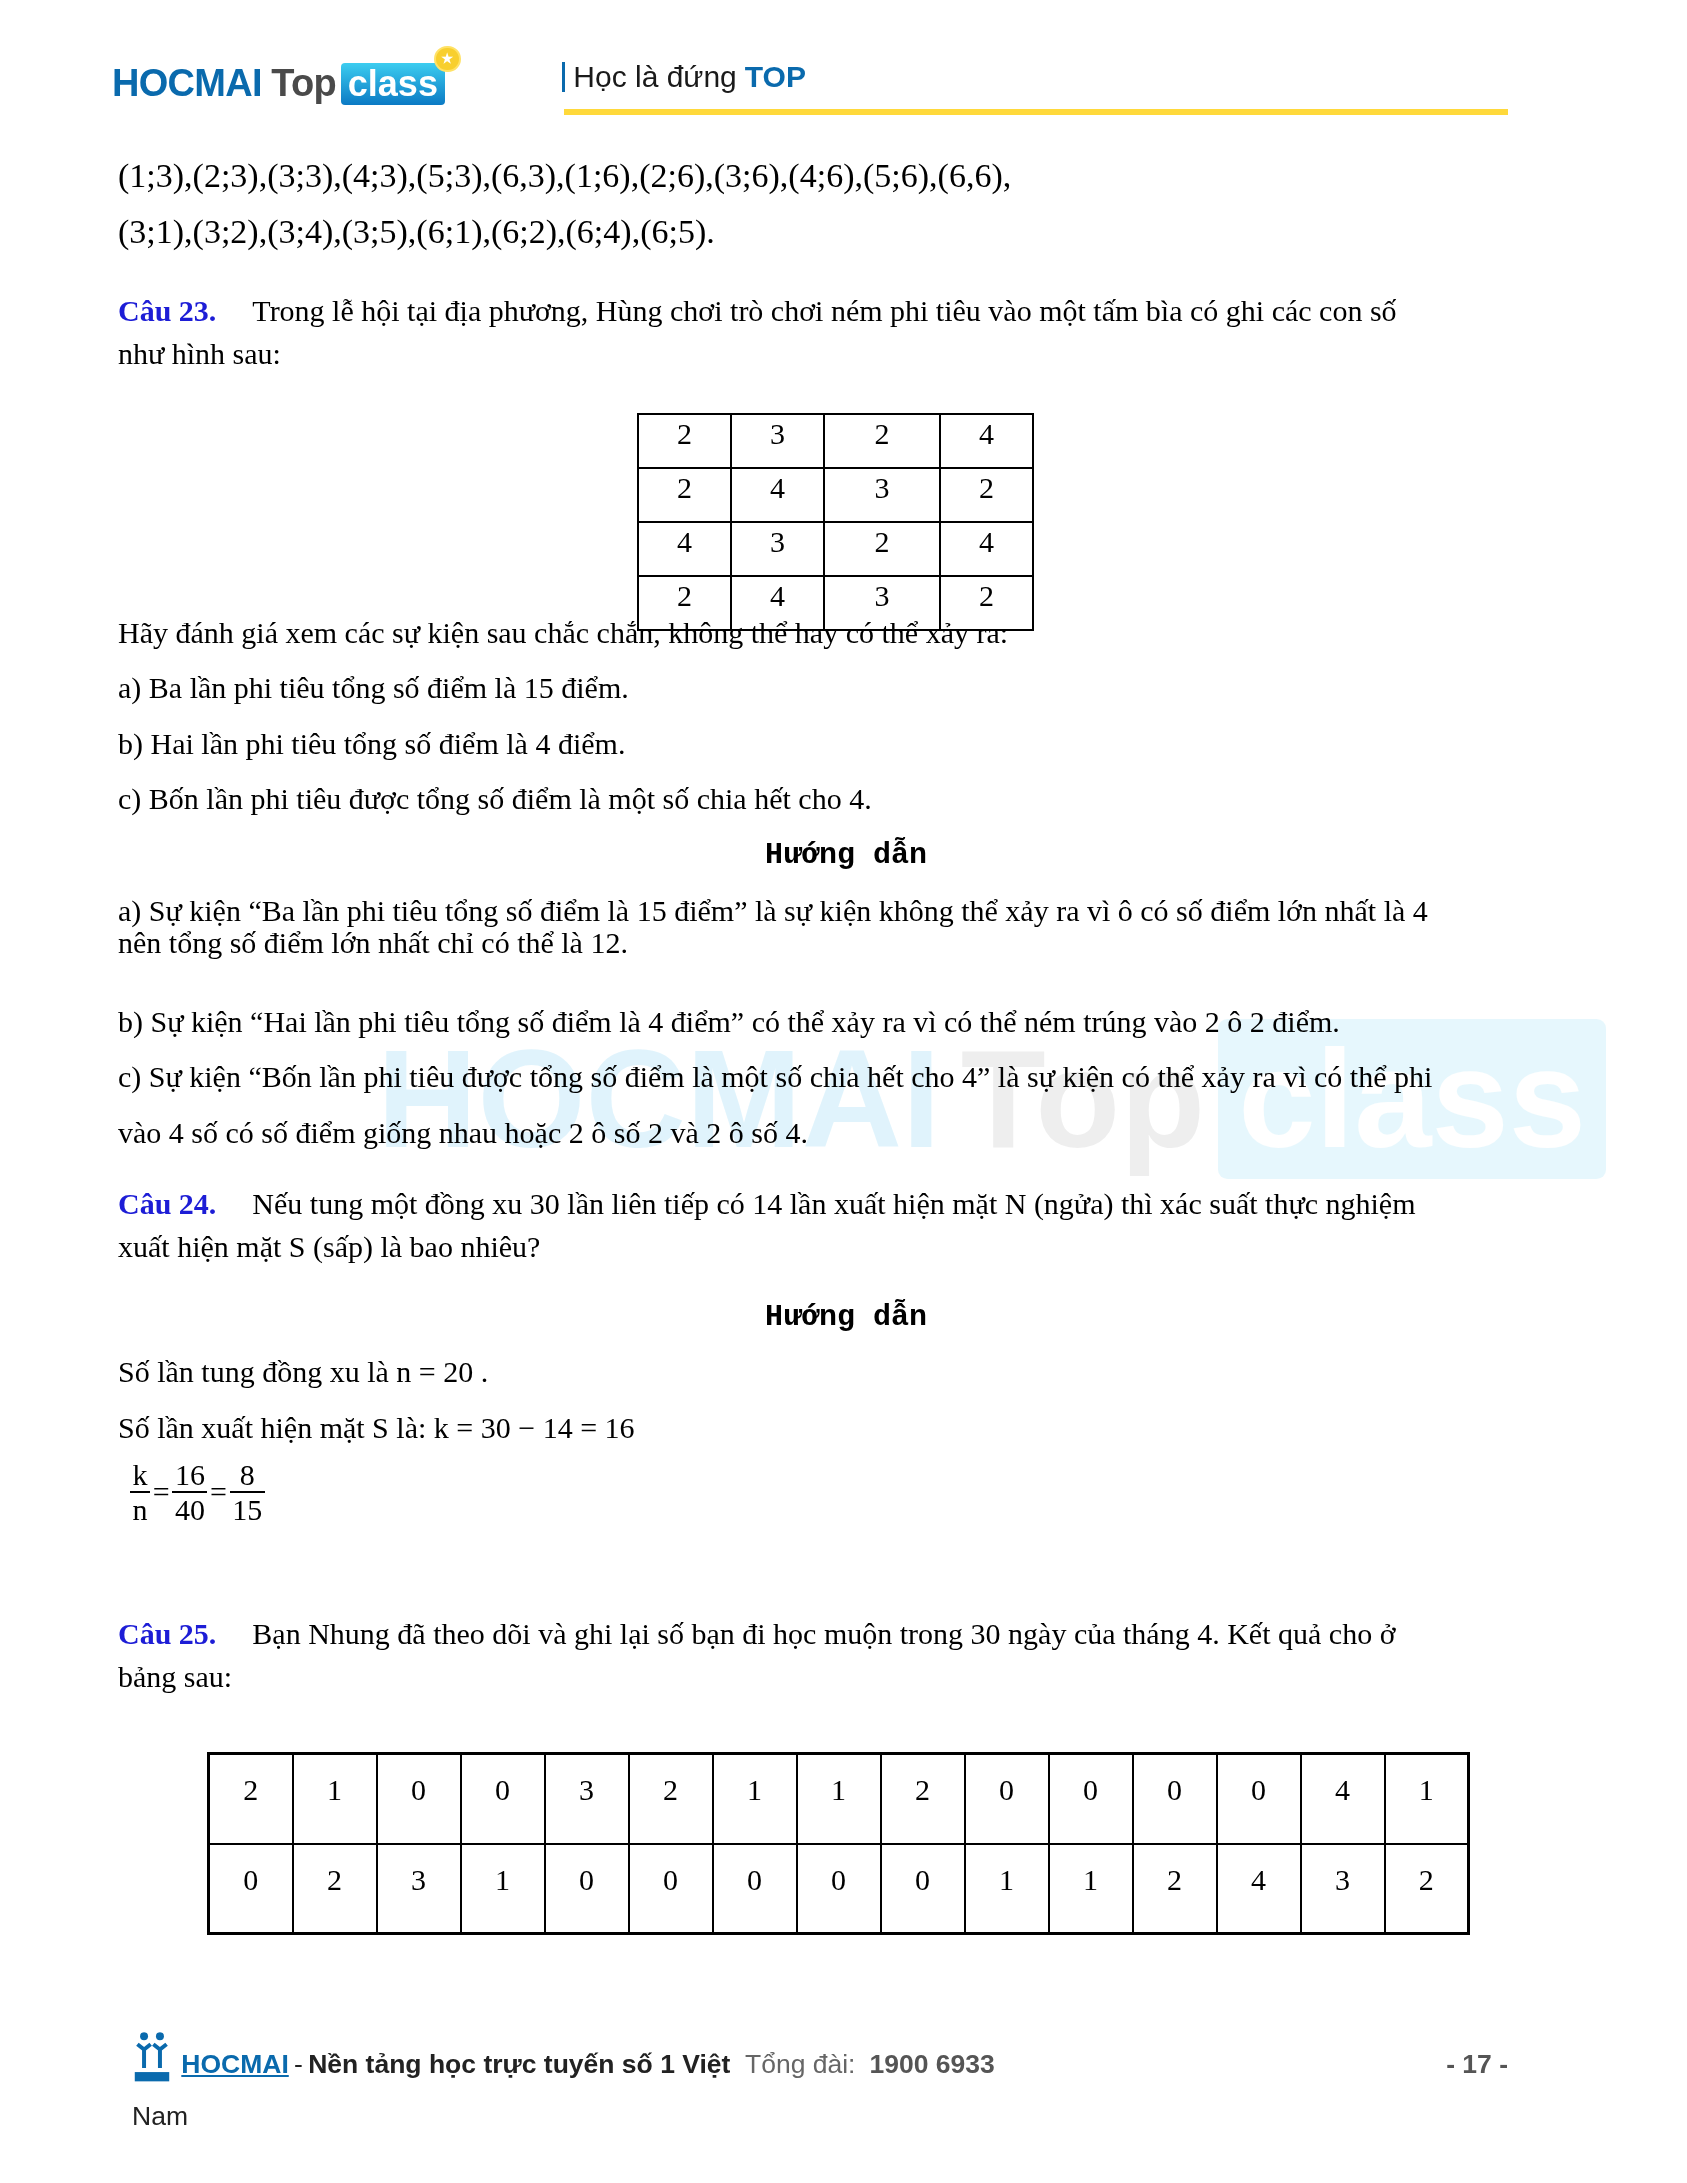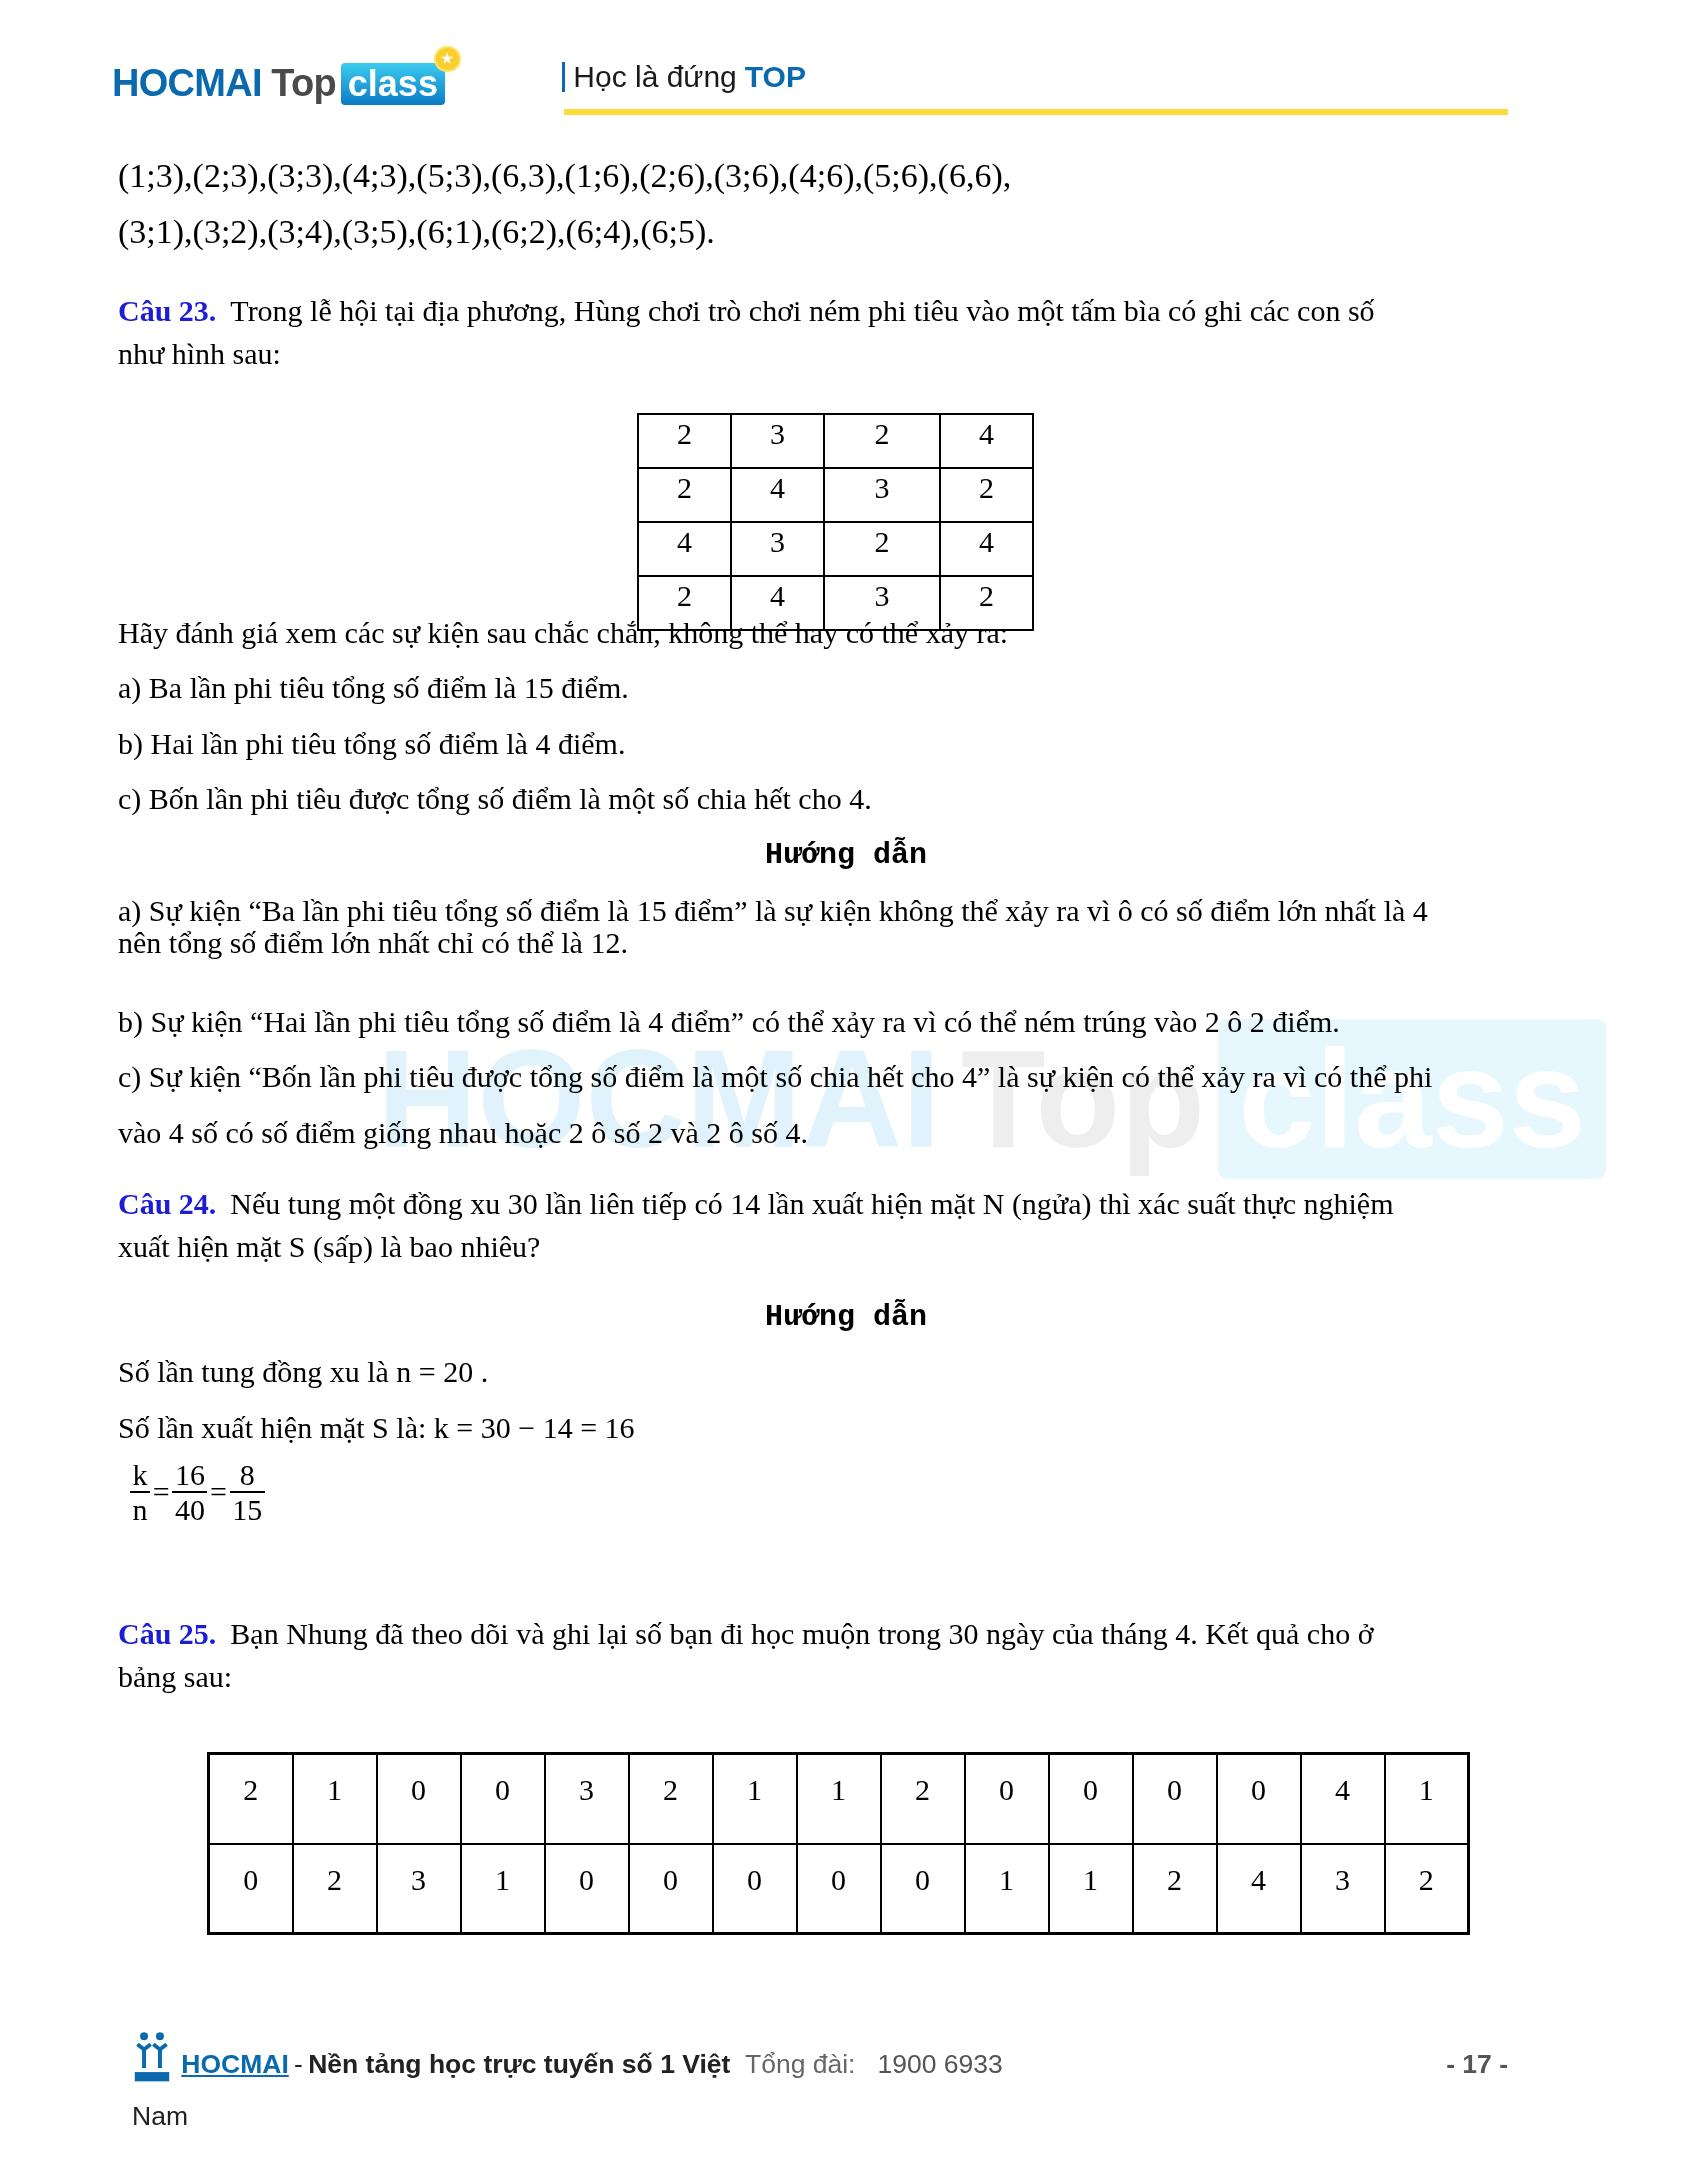--- a/index.html
+++ b/index.html
@@ -23,21 +23,21 @@
              font-family: "Liberation Sans", sans-serif; font-size: 30px; }
   .tag-bar { width: 3.3px; height: 30px; background: #0a6aad; margin-right: 8px; }
   .tag-text { color: #1a1a1a; }
   .tag-top { color: #0a6aad; font-weight: bold; margin-left: 8px; }
   .header-line { position: absolute; left: 452px; top: 69px; width: 944px; height: 6px; background: #ffd93b; }
 
   
   .content { position: absolute; left: 118px; top: 152px; width: 1456px; font-size: 30px; line-height: 1.0; }
   .line { position: absolute; left: 0; white-space: nowrap; }
   .pairs { font-size: 34px; letter-spacing: 0px; }
-  .q-label { color: #1d1dd6; font-weight: bold; margin-right: 14px; }
+  .q-label { color: #1d1dd6; font-weight: bold; margin-right: 36px; }
   .center { position: absolute; left: 0; width: 1456px; text-align: center; font-weight: bold; white-space: nowrap; font-family: Liberation Mono, monospace; }
 
   table.grid4 { position: absolute; left: 519px; top: 261px; border-collapse: collapse; }
   table.grid4 td { border: 2.6px solid #000; width: 93px; height: 54px; text-align: center; vertical-align: top;
                    font-size: 30px; padding-top: 4px; box-sizing: border-box; }
   table.grid4 td:nth-child(3) { width: 116px; }
 
   table.late { position: absolute; left: 89px; top: 1600px; border-collapse: collapse; }
   table.late td { border: 2px solid #000; width: 84px; height: 90px; text-align: center; vertical-align: top;
                   font-size: 30px; padding-top: 20px; box-sizing: border-box; }
@@ -56,21 +56,21 @@
   .wm-class { margin-left: 13.2px; background: #3cc6f0; color: #fff; padding: 0 20px; border-radius: 9.3px; }
 
   
   .footer { position: absolute; left: 132px; top: 2044px; width: 1376px; height: 40px;
             font-family: "Liberation Sans", sans-serif; font-size: 26.5px; display: flex; align-items: center; }
   .footer-icon { width: 40px; height: 53px; margin-right: 9.3px; position: relative; top: -6.6px; }
   .footer-brand { color: #0a6aad; font-weight: bold; text-decoration: underline; }
   .footer-sep { margin: 0 5.3px; color: #222; }
   .footer-text { color: #222; font-weight: bold; }
   .footer-hotline-label { color: #666; margin-left: 14.6px; }
-  .footer-hotline { color: #555; font-weight: normal; margin-left: 22px; }
+  .footer-hotline { color: #555; font-weight: bold; margin-left: 14px; }
   .footer-page { position: absolute; right: 0; color: #555; font-weight: bold; }
   .footer-nam { position: absolute; left: 132px; top: 2101px; font-family: "Liberation Sans", sans-serif; font-size: 26.5px; color: #222; }
 </style>
 </head>
 <body>
 
 <div class="header">
   <div class="logo">
     <span class="logo-hocmai">HOCMAI</span>
     <span class="logo-top">Top</span>

